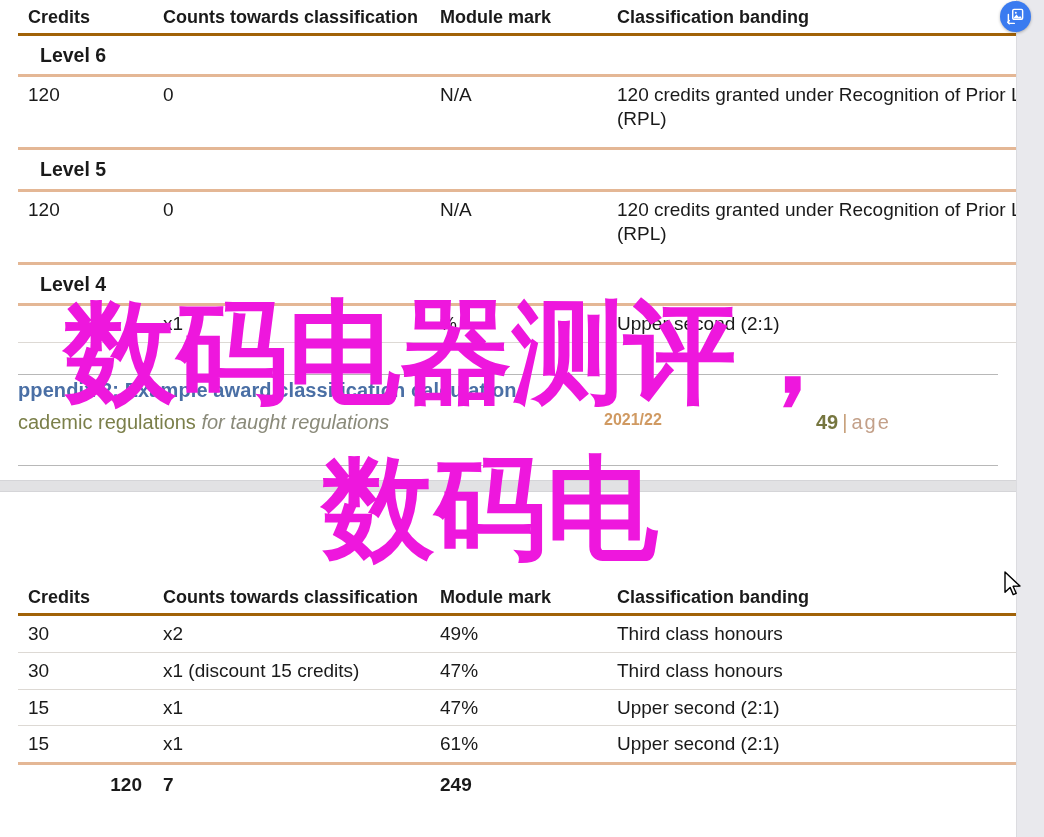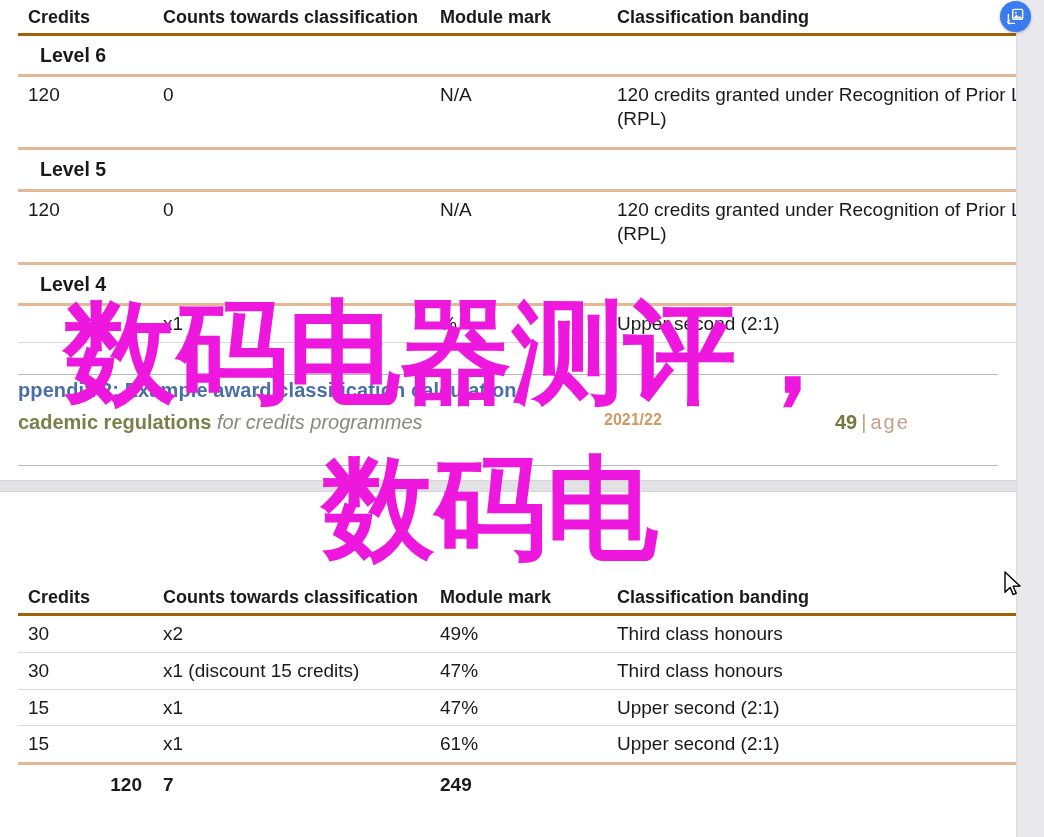--- a/index.html
+++ b/index.html
@@ -133,37 +133,36 @@
     letter-spacing: .1px;
     white-space: nowrap;
   }
   .footer-line2 {
     margin-top: 9px;
     font-size: 20px;
     color: #7b7f4a;
     white-space: nowrap;
     position: relative;
   }
-  .footer-line2 .bold  { font-weight: bold; }
+  .footer-line2 .bold  { font-weight: normal; }
   .footer-line2 .ital   { font-style: italic; color: #8a8a7a; }
   .footer-year {
     position: absolute;
     left: 586px;
     top: 0;
     color: #d09a62;
     font-weight: bold;
     font-size: 16px;
   }
   .footer-page {
     position: absolute;
     left: 798px;
     top: 0;
     font-size: 20px;
     color: #8a8a6a;
-    margin-left: 19px;
   }
   .footer-page .pnum { font-weight: bold; color: #76763f; }
   .footer-page .sep  { color: #c7a07a; padding: 0 4px; }
   .footer-page .word { color: #c3a089; letter-spacing: 2px; }
 
   .footer-rule {
     position: absolute;
     left: 18px;
     width: 980px;
     height: 1px;
@@ -272,21 +271,21 @@
           <td class="col-band vline">Upper second (2:1)</td>
         </tr>
       </tbody>
     </table>
 
     <div class="footer-rule" style="top:460px;"></div>
 
     <div class="doc-footer" style="top:465px;">
       <div class="footer-line1">ppendix 2: Example award classification calculation</div>
       <div class="footer-line2">
-        <span class="bold">cademic regulations</span><span class="ital"> for credits programmes</span>
+        <span class="bold">cademic regulations</span><span class="ital"> for taught regulations</span>
         <span class="footer-year">2021/22</span>
         <span class="footer-page">
           <span class="pnum">49</span><span class="sep">|</span><span class="word">age</span>
         </span>
       </div>
     </div>
 
     <div class="footer-rule" style="top:551px;"></div>
   </div>
 

